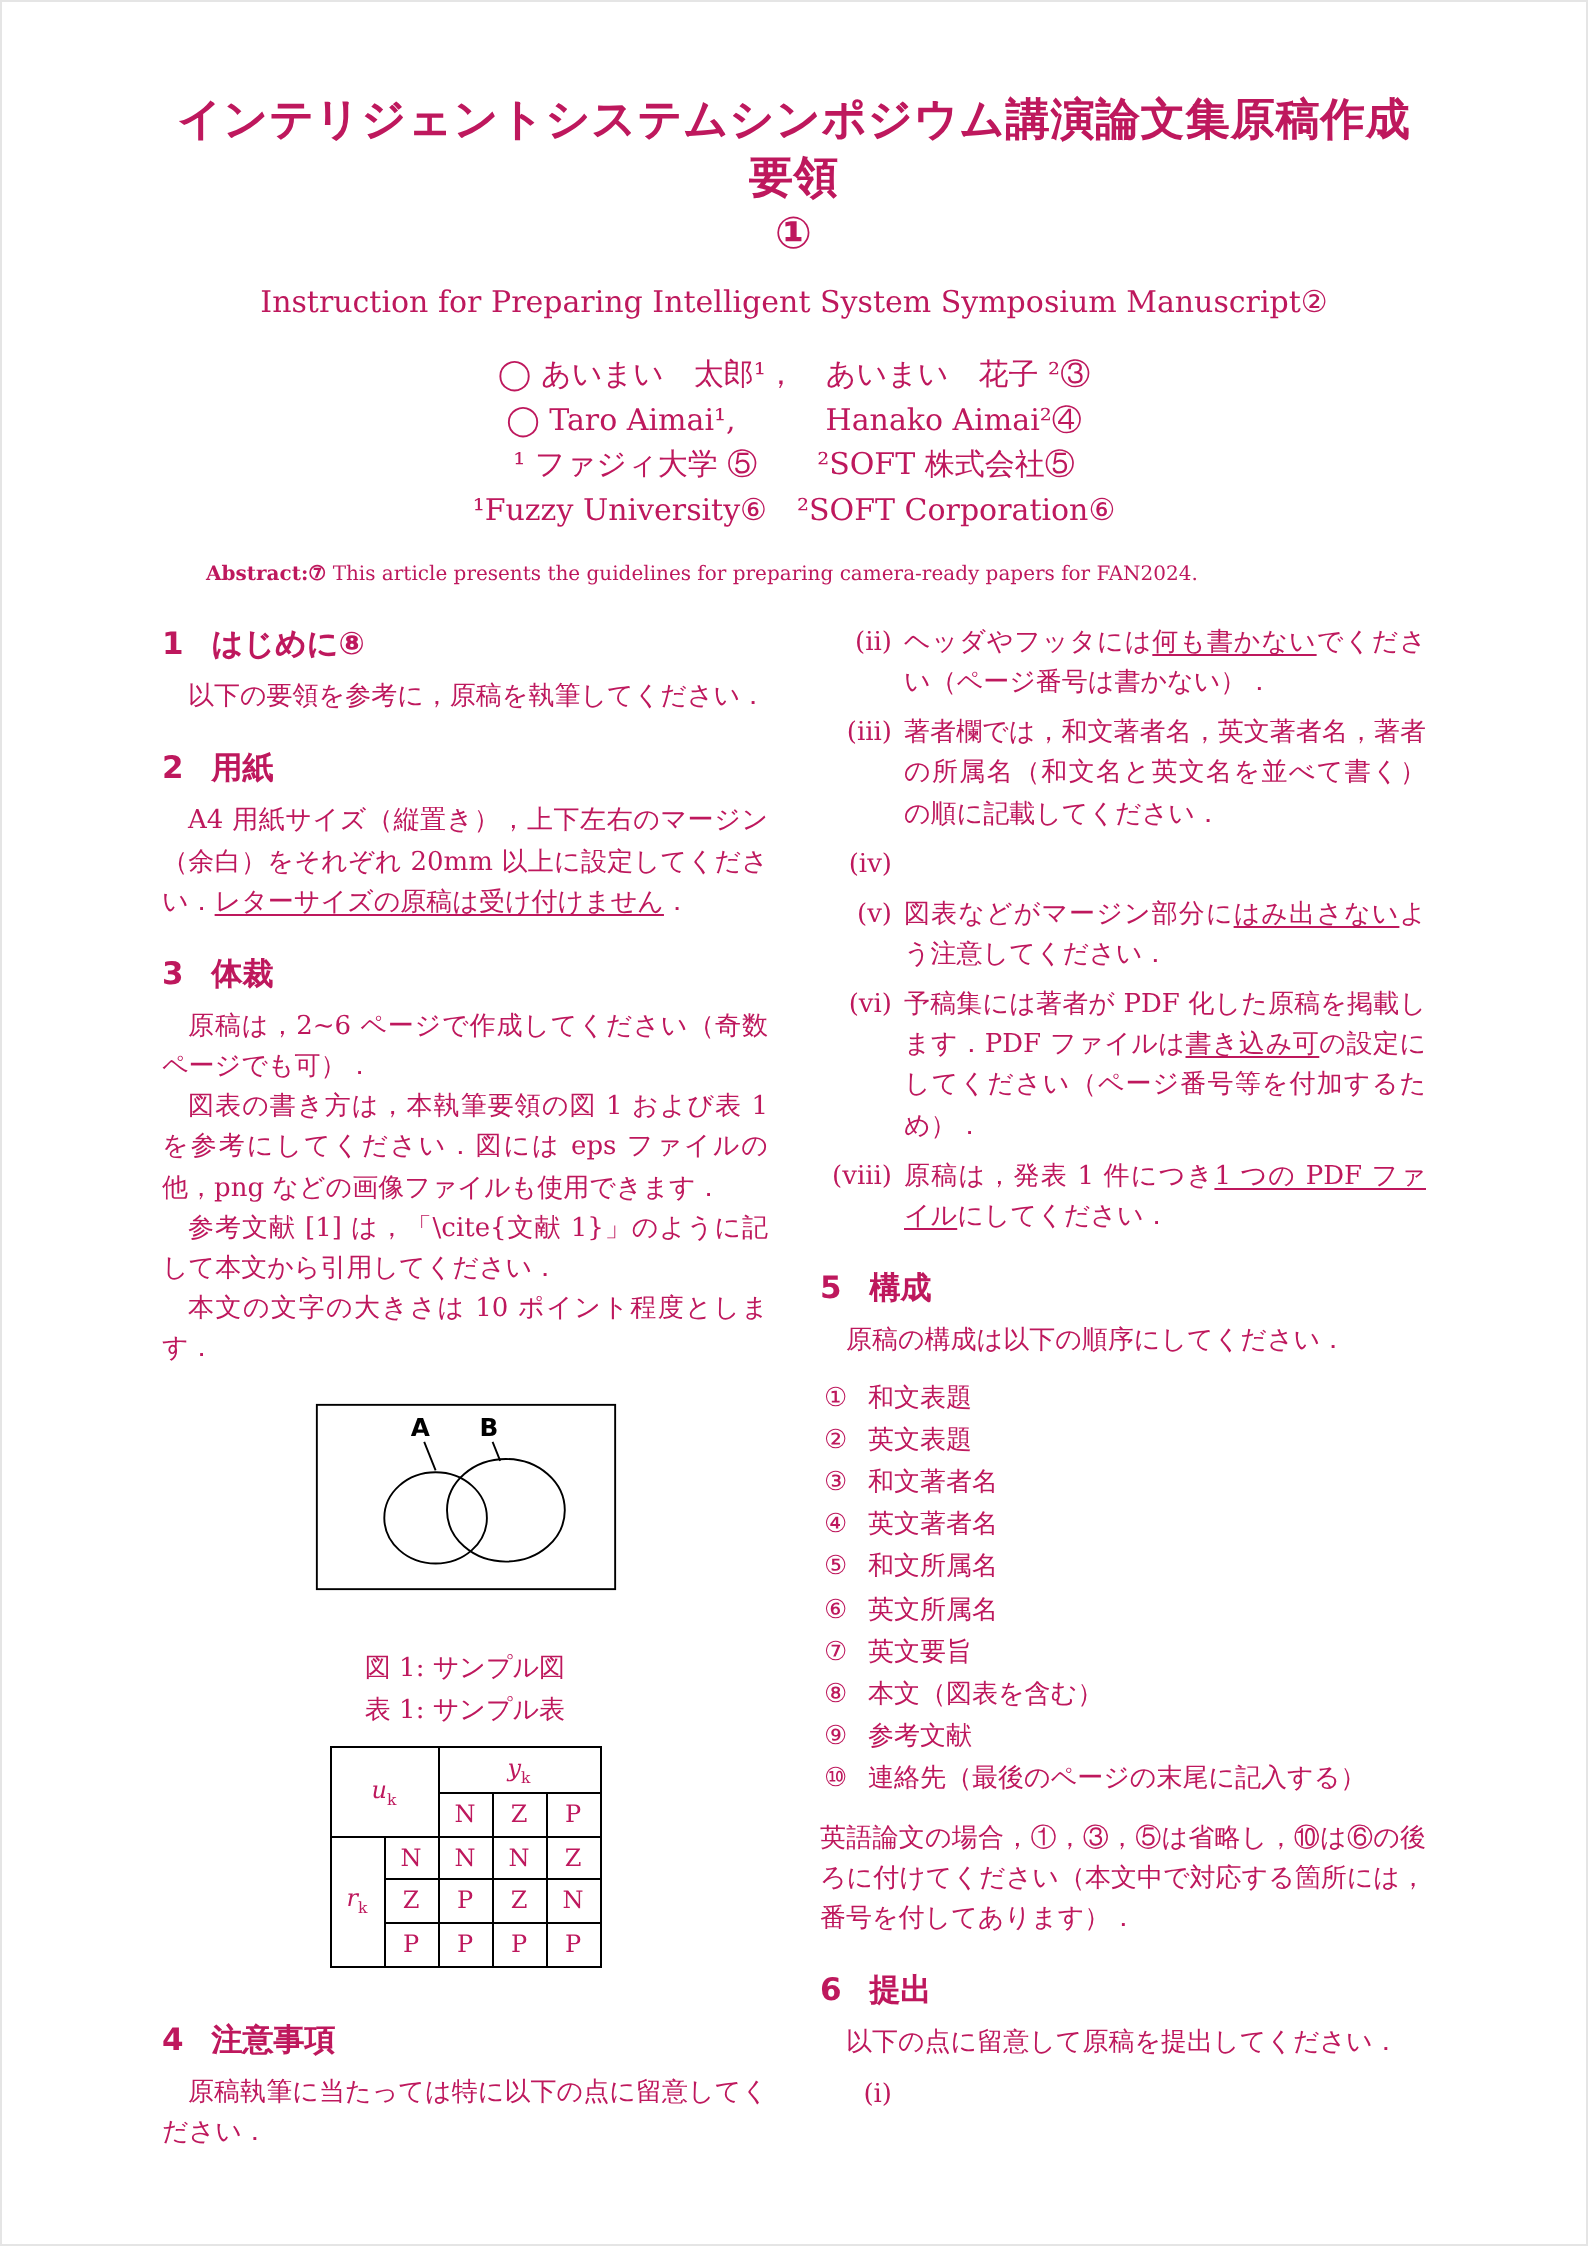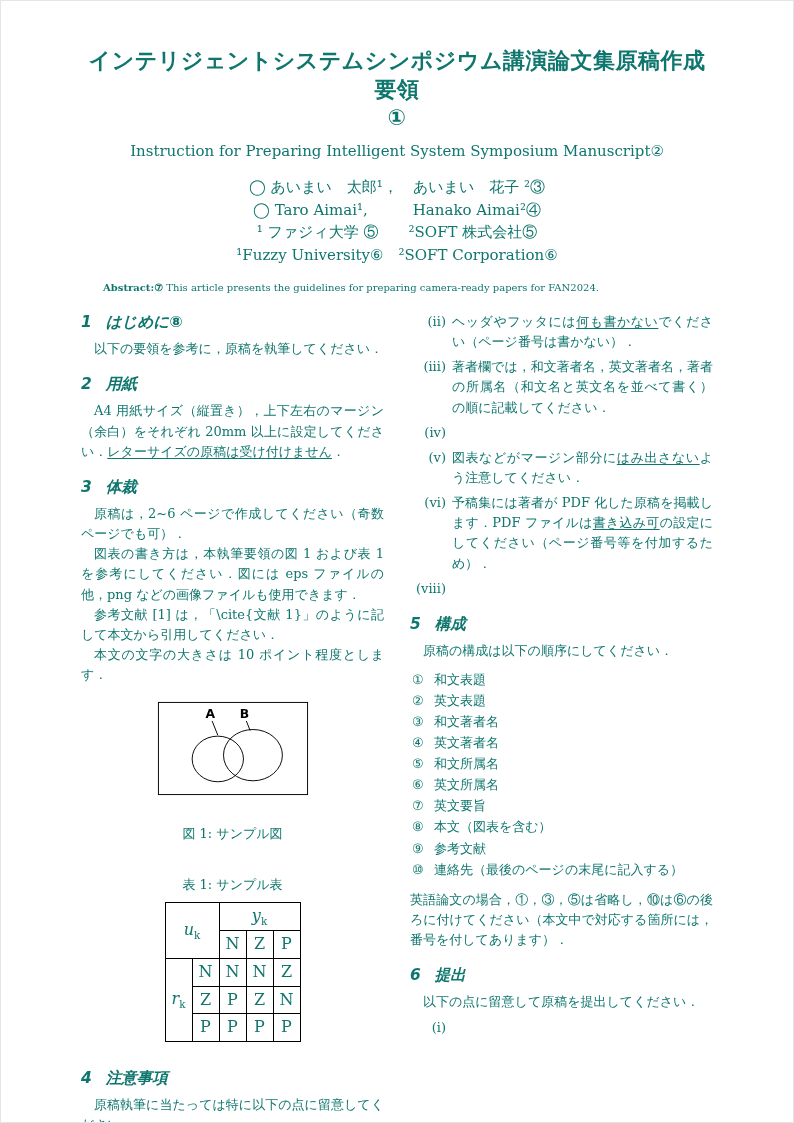--- a/index.html
+++ b/index.html
@@ -3,21 +3,21 @@
 <meta charset="utf-8">
 <style>
   html, body { margin: 0; padding: 0; background: #ffffff; }
   .page {
     position: relative;
     width: 794px;
     height: 1123px;
     box-sizing: border-box;
     padding: 46px 80px 40px 80px;
     background: #ffffff;
-    color: #0f766e;
+    color: #be185d;
     font-family: "DejaVu Serif", "Liberation Serif", serif;
     font-size: 13px;
     line-height: 1.55;
     overflow: hidden;
     border: 1px solid #e5e5e5;
   }
   
   .title-block { text-align: center; }
   .title {
     margin: 0;
@@ -48,21 +48,20 @@
     gap: 26px;
     margin-top: 17px;
   }
   .col { flex: 1 1 0; min-width: 0; }
   h2 {
     margin: 15px 0 7px 0;
     font-family: "DejaVu Sans", "Liberation Sans", sans-serif;
     font-size: 15.5px;
     font-weight: bold;
     line-height: 1.3;
-    font-style: italic;
   }
   .col > h2:first-child { margin-top: 0; }
   .h-num { margin-right: 0.9em; }
   p.indent { margin: 0; text-indent: 1em; text-align: justify; }
   p.noindent { margin: 0; text-align: justify; }
   .ul { text-decoration: underline; text-underline-offset: 2px; }
   
   .item-list { margin: 6px 0 0 0; }
   .list-item { display: flex; align-items: flex-start; margin: 0 0 5px 0; }
   .item-label {
@@ -79,26 +78,26 @@
   .enum-text { flex: 1 1 auto; }
   
   .figure-block { text-align: center; margin-top: 16px; }
   .figure-caption { margin-top: 22px; font-size: 13px; }
   .fig-label {
     font-family: "DejaVu Sans", "Liberation Sans", sans-serif;
     font-size: 13px;
     font-weight: bold;
   }
   
-  .table-block { text-align: center; margin-top: 30px; }
+  .table-block { text-align: center; }
   .table-caption { margin-bottom: 7px; font-size: 13px; }
   table.sample-table {
     margin: 0 auto;
     border-collapse: collapse;
-    font-size: 16px;
+    font-size: 12px;
   }
   table.sample-table td {
     border: 1px solid #000;
     min-width: 16px;
     height: 18px;
     padding: 1px 5px;
     text-align: center;
     vertical-align: middle;
   }
   td.corner { vertical-align: top; text-align: center; }
@@ -232,20 +231,21 @@
           </div>
 
           <div class="list-item">
             <span class="item-label">(vi)</span>
             <div class="item-text"><span>予稿集には著者が PDF 化した原稿を掲載します．PDF ファイルは</span><span class="ul">書き込み可</span><span>の設定にしてください（ページ番号等を付加するため）．</span></div>
           </div>
 
 
           <div class="list-item">
             <span class="item-label">(viii)</span>
+            <div class="item-text"><span>原稿は，発表 1 件につき</span><span class="ul">1 つの PDF ファイル</span><span>にしてください．</span></div>
           </div>
         </div>
 
       <h2 class="sec-gap">
         <span class="h-num">5</span><span>構成</span>
       </h2>
       <p class="indent"><span>原稿の構成は以下の順序にしてください．</span></p>
 
       <div class="enum-list">
 

